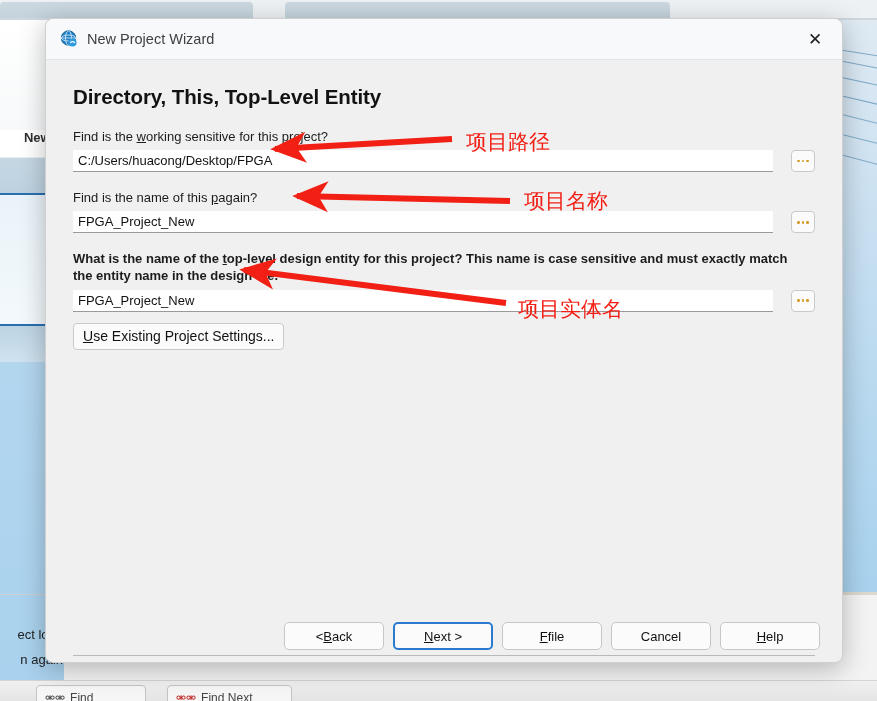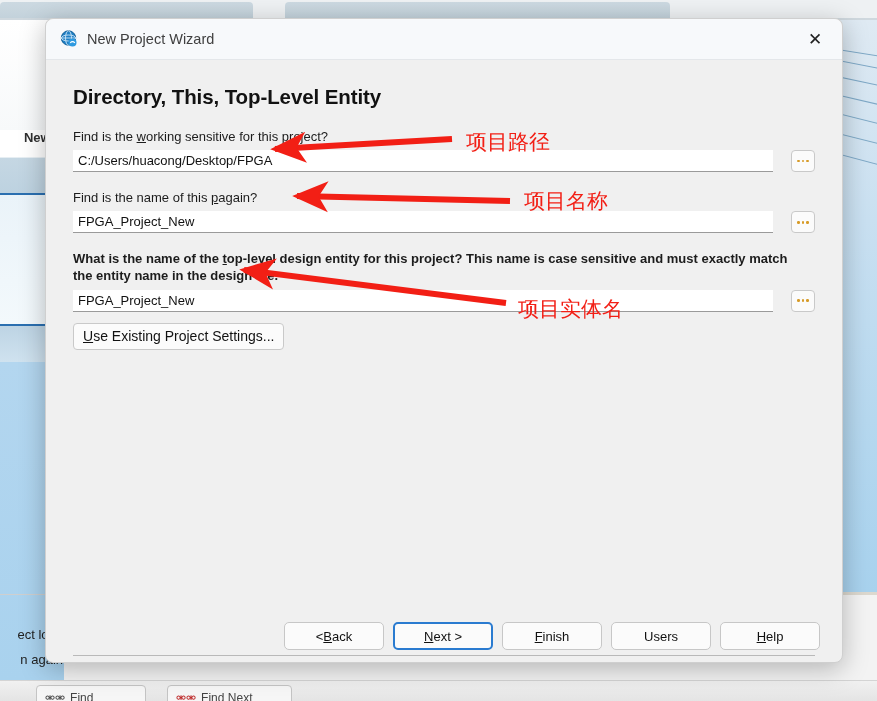--- a/index.html
+++ b/index.html
@@ -348,25 +348,25 @@
 
     <div class="foot-btn primary">
         <span></span>
         <span class="mn">N</span>
         <span>ext &gt;</span>
       </div>
 
     <div class="foot-btn">
         <span></span>
         <span class="mn">F</span>
-        <span>inish</span>
+        <span>file</span>
       </div>
 
     <div class="foot-btn">
-        <span>Users</span>
+        <span>Cancel</span>
       </div>
 
     <div class="foot-btn">
         <span></span>
         <span class="mn">H</span>
         <span>elp</span>
       </div>
   </div>
 </div>
 

